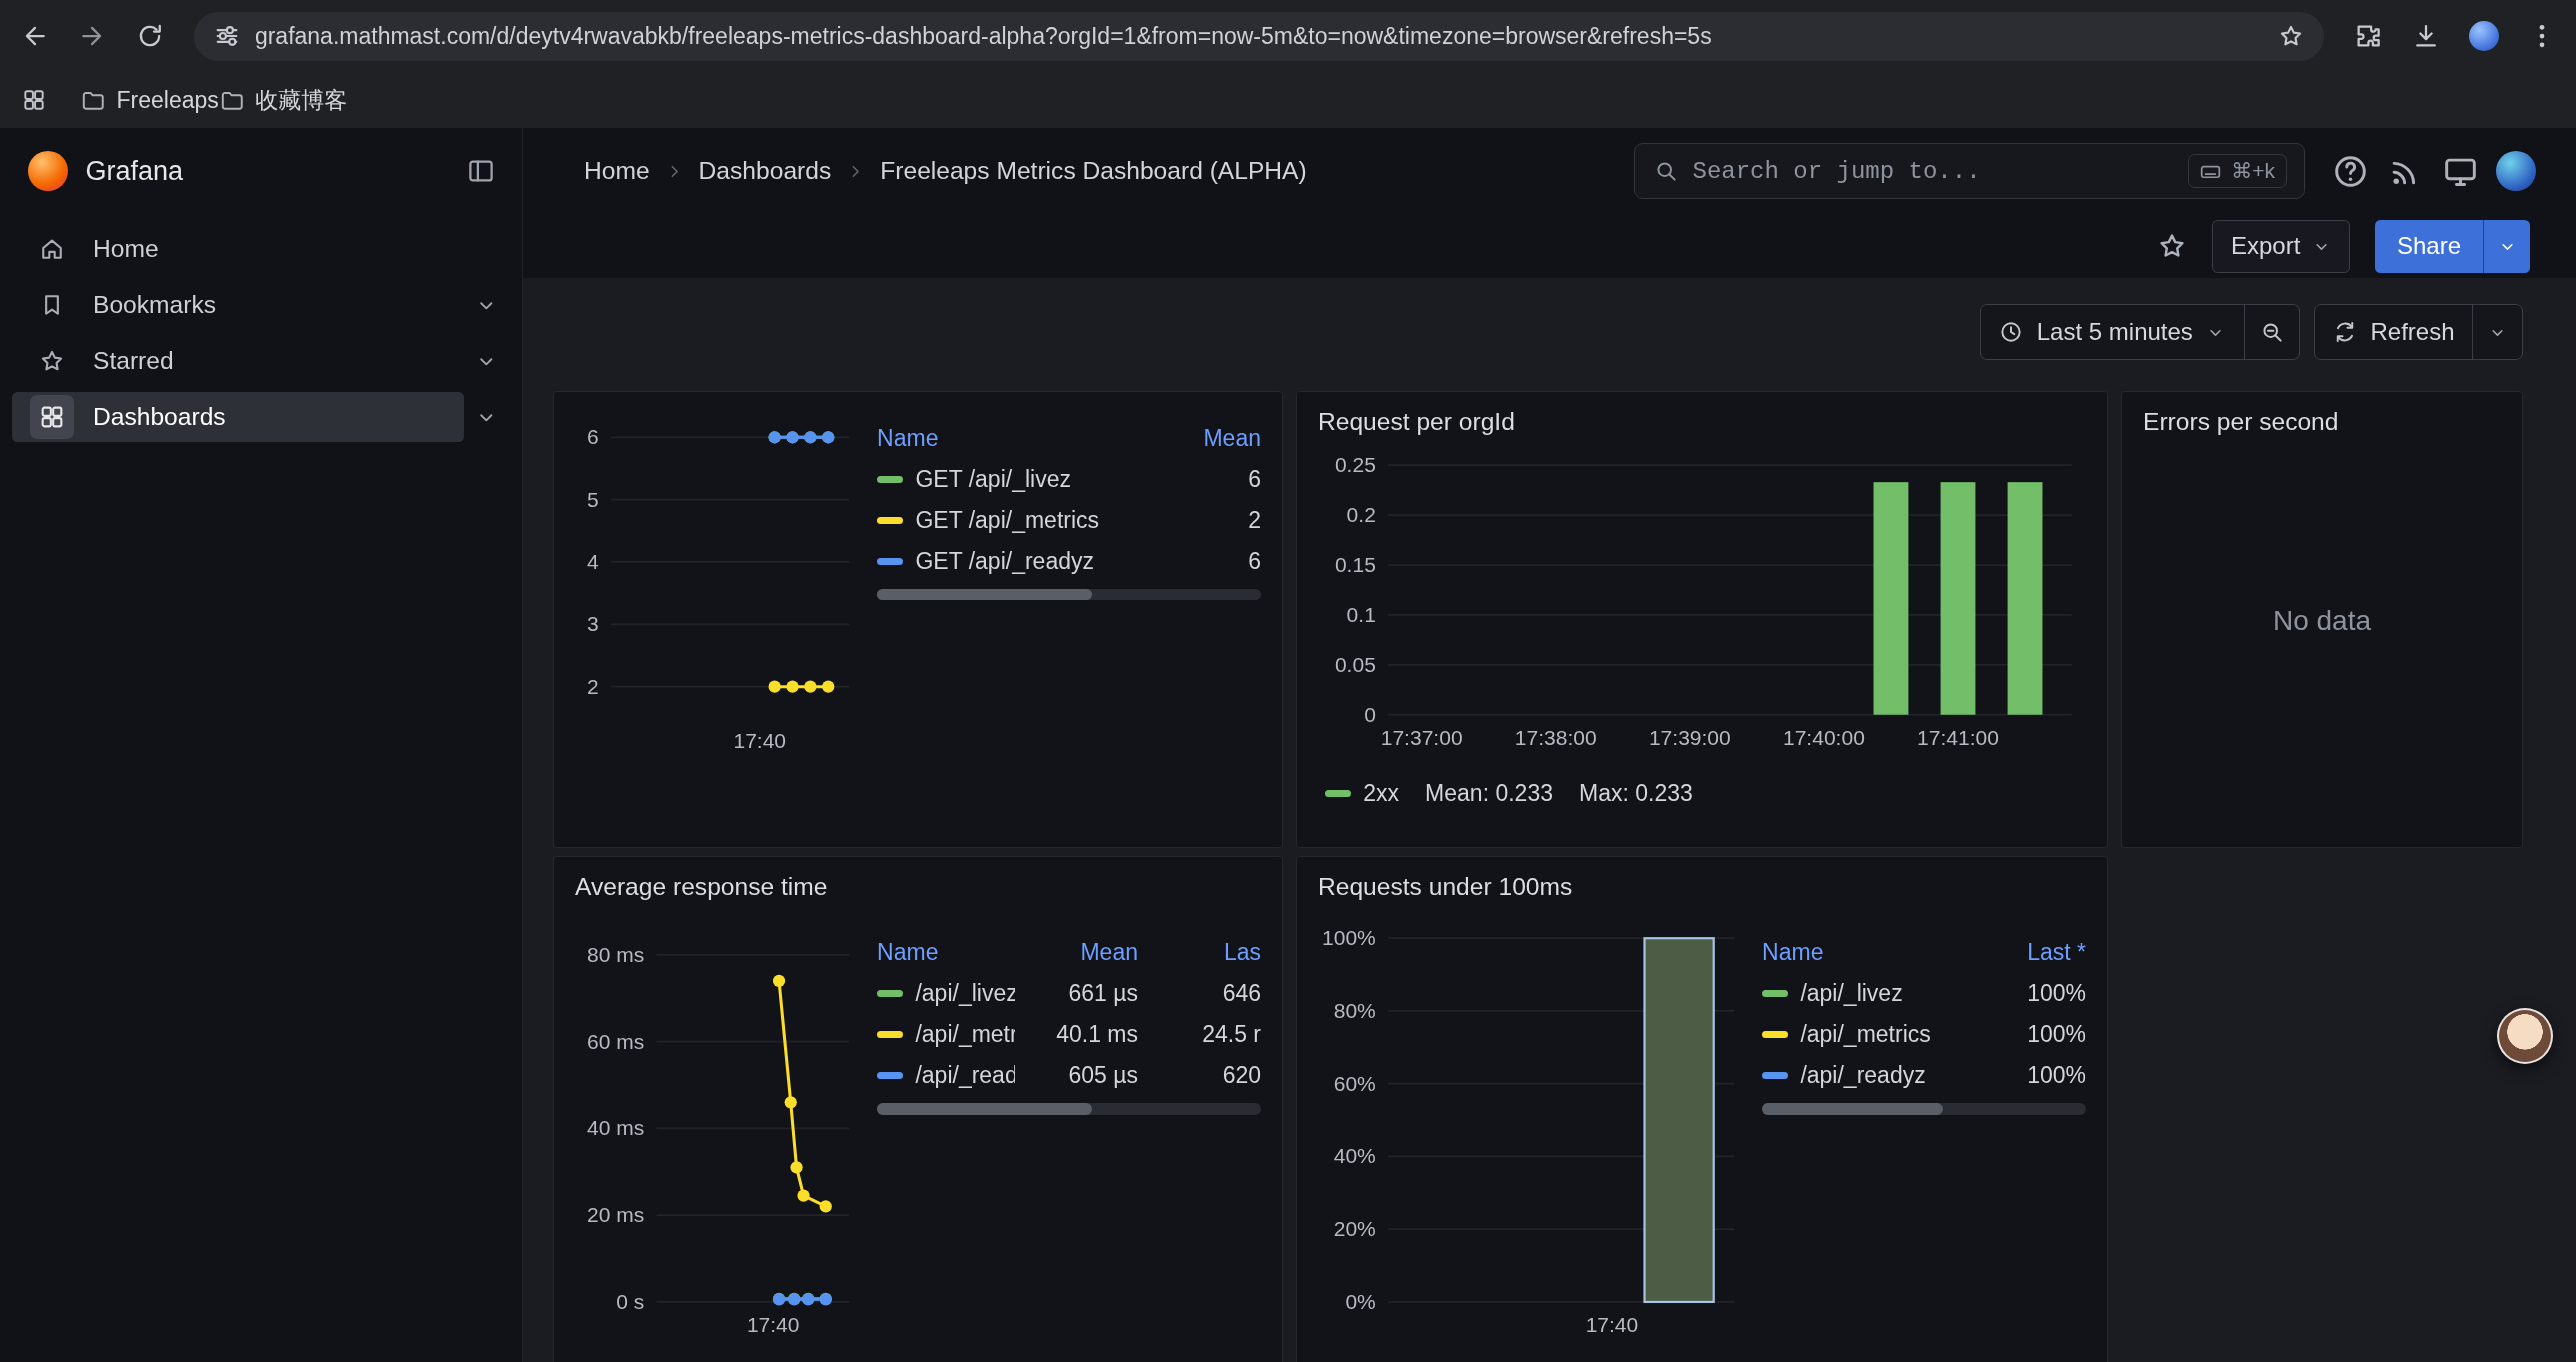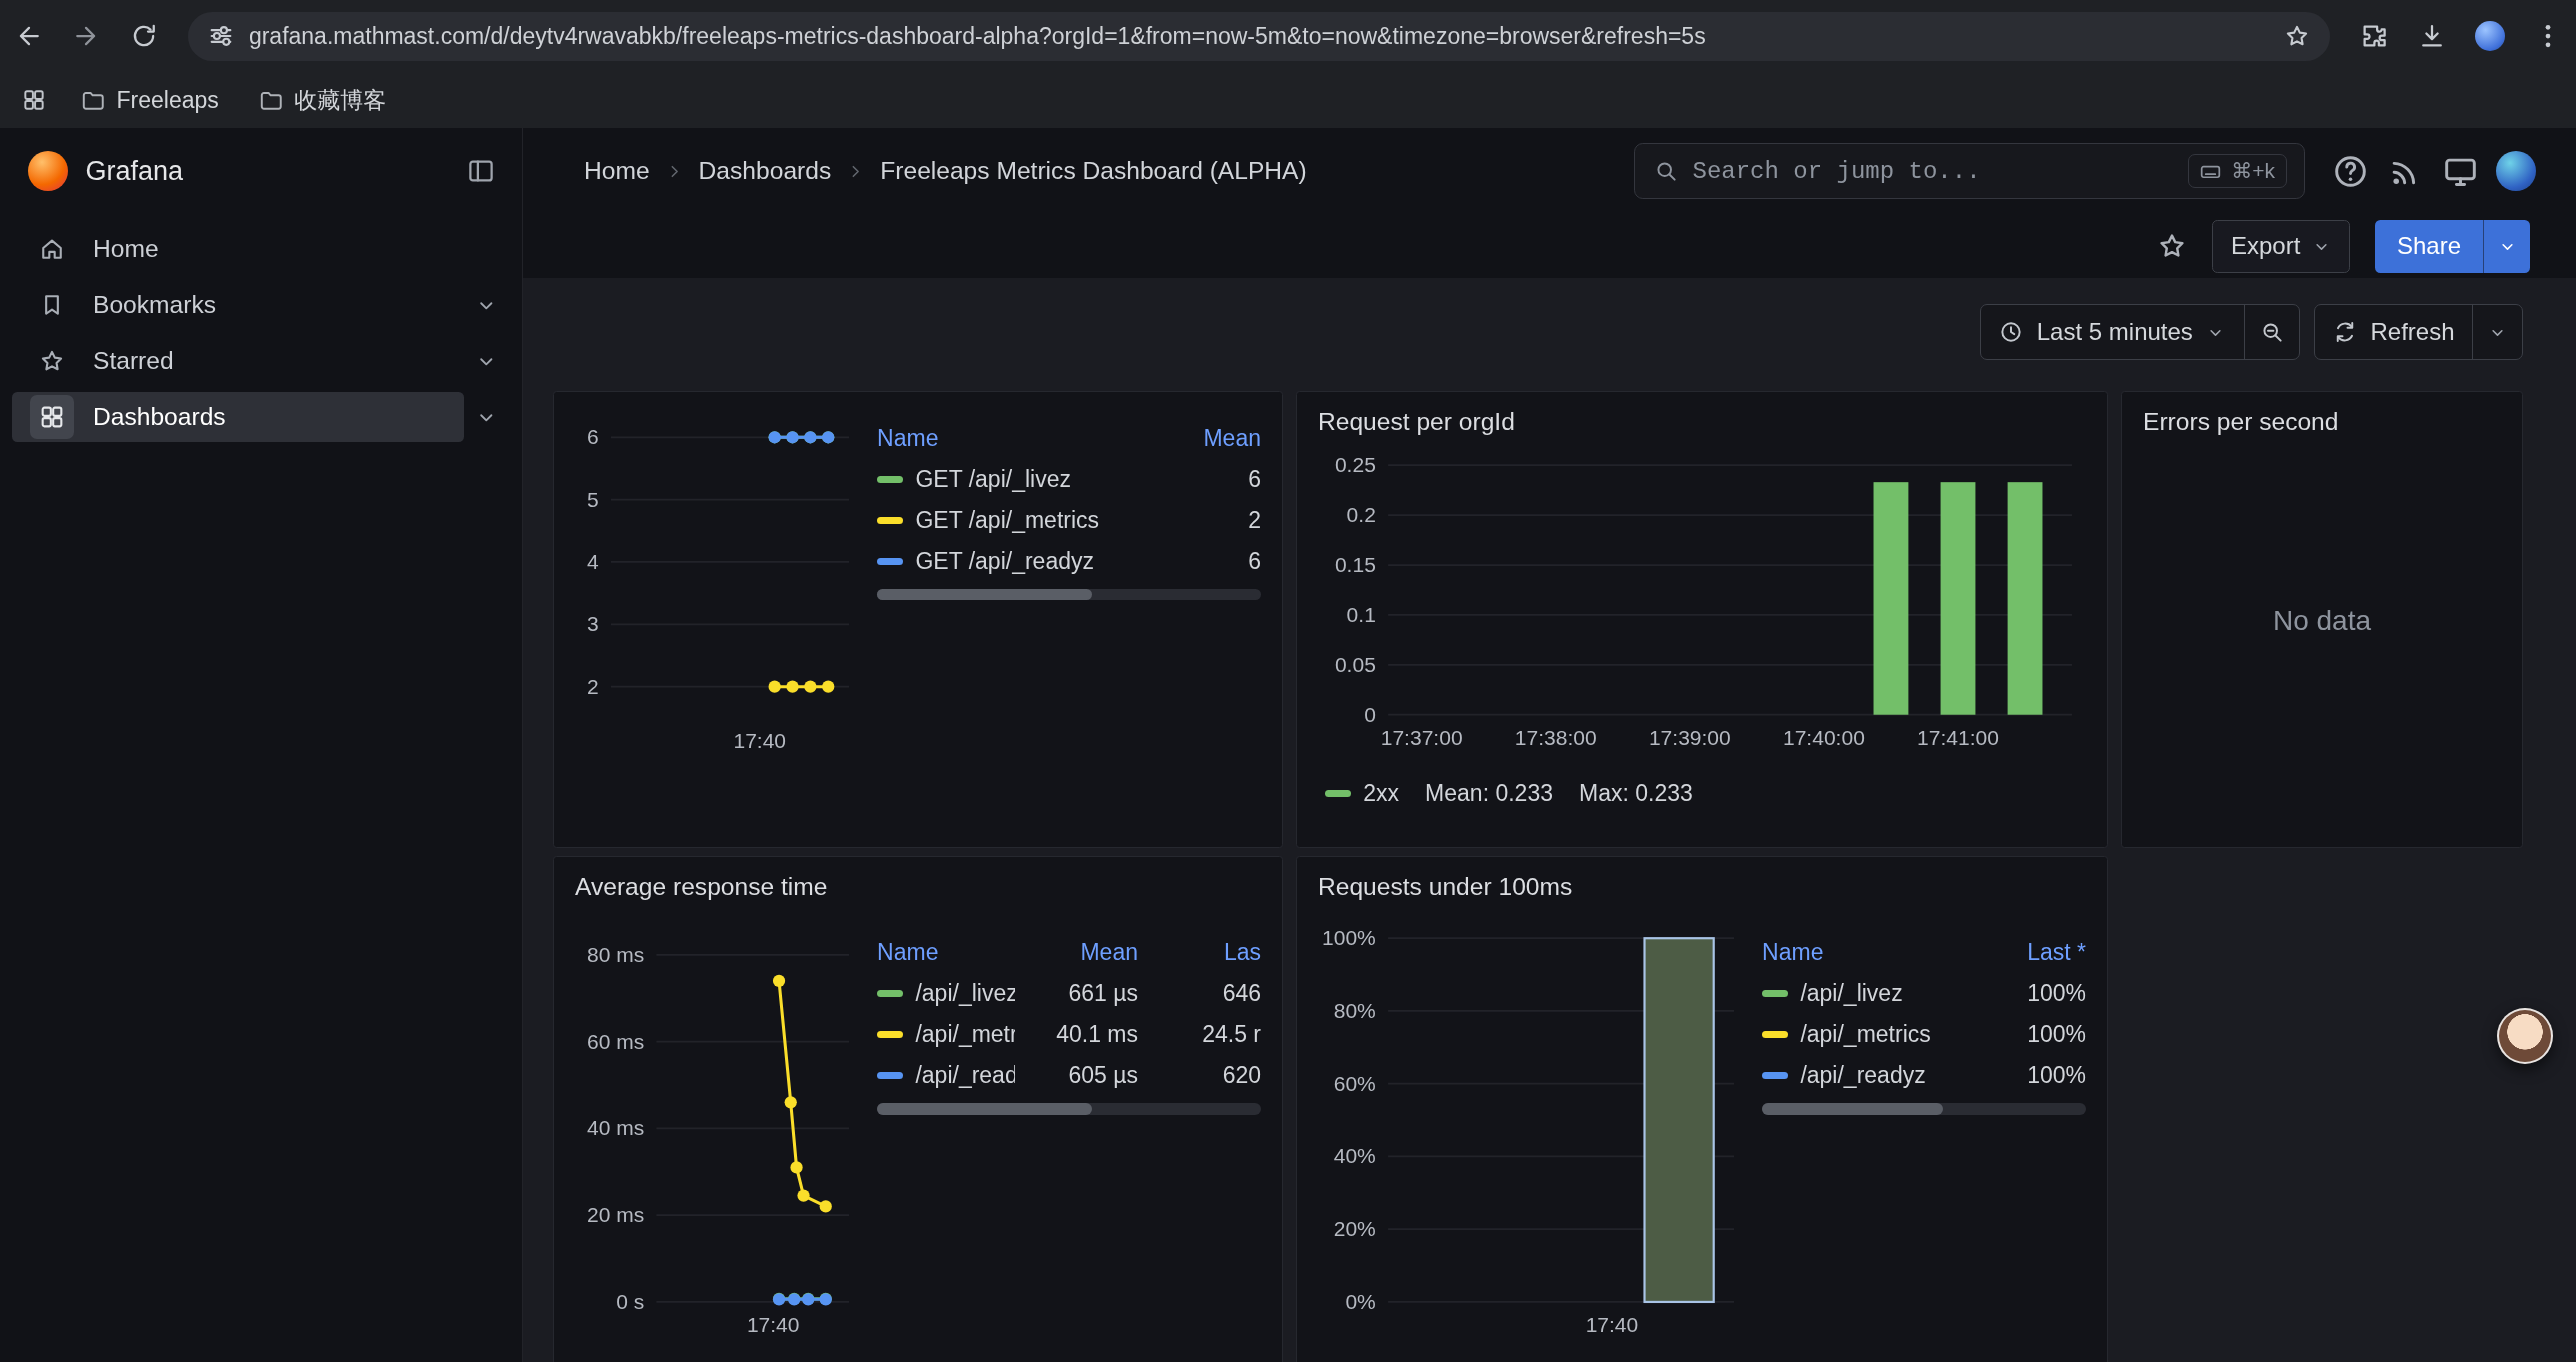--- a/index.html
+++ b/index.html
@@ -1,21 +1,21 @@
 <!DOCTYPE html>
 <html style="font-size:14px"><head>
 <meta charset="utf-8">
 <style>
   * { box-sizing: border-box; margin: 0; padding: 0; }
   html,body { width:2576px; height:1363px; overflow:hidden; }
   body { font-family:"Liberation Sans", sans-serif; background:#1b1c22; position:relative; }
 
   
   .chrome { height:128px; background:#1f2125; }
-  .toolbar { height:72px; display:flex; align-items:center; padding:0 4px; gap:8.8px; }
+  .toolbar { height:72px; display:flex; align-items:center; padding:0 10px; gap:8.8px; }
   .tb-icon { width:49px; height:49px; border-radius:50%; display:flex; align-items:center; justify-content:center; color:#c7cbd1; flex:none; }
   .tb-icon.dim { color:#8f939a; }
   [data-icon] svg { width:100%; height:100%; display:block; }
   .tb-icon > svg, .tb-icon span { width:30px; height:30px; }
   .tb-ico { width:30px; height:30px; display:block; }
   .omnibox { flex:1; height:49px; background:#2b2d33; border-radius:24.6px; display:flex; align-items:center; padding:0 19px; margin:0 10.5px; gap:14px; min-width:0; }
   .ob-icon { width:28px; height:28px; color:#c7cbd1; flex:none; }
   .url-text { flex:1; color:#ced1d6; font-size:23px; white-space:nowrap; overflow:hidden; text-overflow:ellipsis; }
   .chrome-avatar { width:39px; height:39px; border-radius:50%; background:radial-gradient(circle at 35% 30%, #9cc4ff, #3e6fd9 70%, #27497f); display:block; }
   .bookmarks { height:56px; display:flex; align-items:center; padding:0 21px; gap:33px; background:#1f2125; }
@@ -173,21 +173,21 @@
   </div>
   <div class="bookmarks">
     <span class="bm-apps" data-icon="grid">
         <svg viewBox="0 0 24 24" fill="none" stroke="currentColor" stroke-width="1.8" stroke-linecap="round" stroke-linejoin="round">
           <rect x="4" y="4" width="7" height="7" rx="1.5"></rect>
           <rect x="13" y="4" width="7" height="7" rx="1.5"></rect>
           <rect x="4" y="13" width="7" height="7" rx="1.5"></rect>
           <rect x="13" y="13" width="7" height="7" rx="1.5"></rect>
         </svg>
       </span>
-    <div id="bm-list" style="display:flex;gap:39px;">
+    <div id="bm-list" style="display:flex;">
         <div class="bm-chip">
           <span class="f-ico" data-icon="folder">
             <svg viewBox="0 0 24 24" fill="none" stroke="currentColor" stroke-width="1.8" stroke-linecap="round" stroke-linejoin="round">
               <path d="M3.5 7.5a2 2 0 0 1 2-2h4.2l2 2.2h7.3a2 2 0 0 1 2 2v8.3a2 2 0 0 1-2 2H5.5a2 2 0 0 1-2-2z"></path>
             </svg>
           </span>
           <span>Freeleaps</span>
         </div>
         <div class="bm-chip">
           <span class="f-ico" data-icon="folder">

